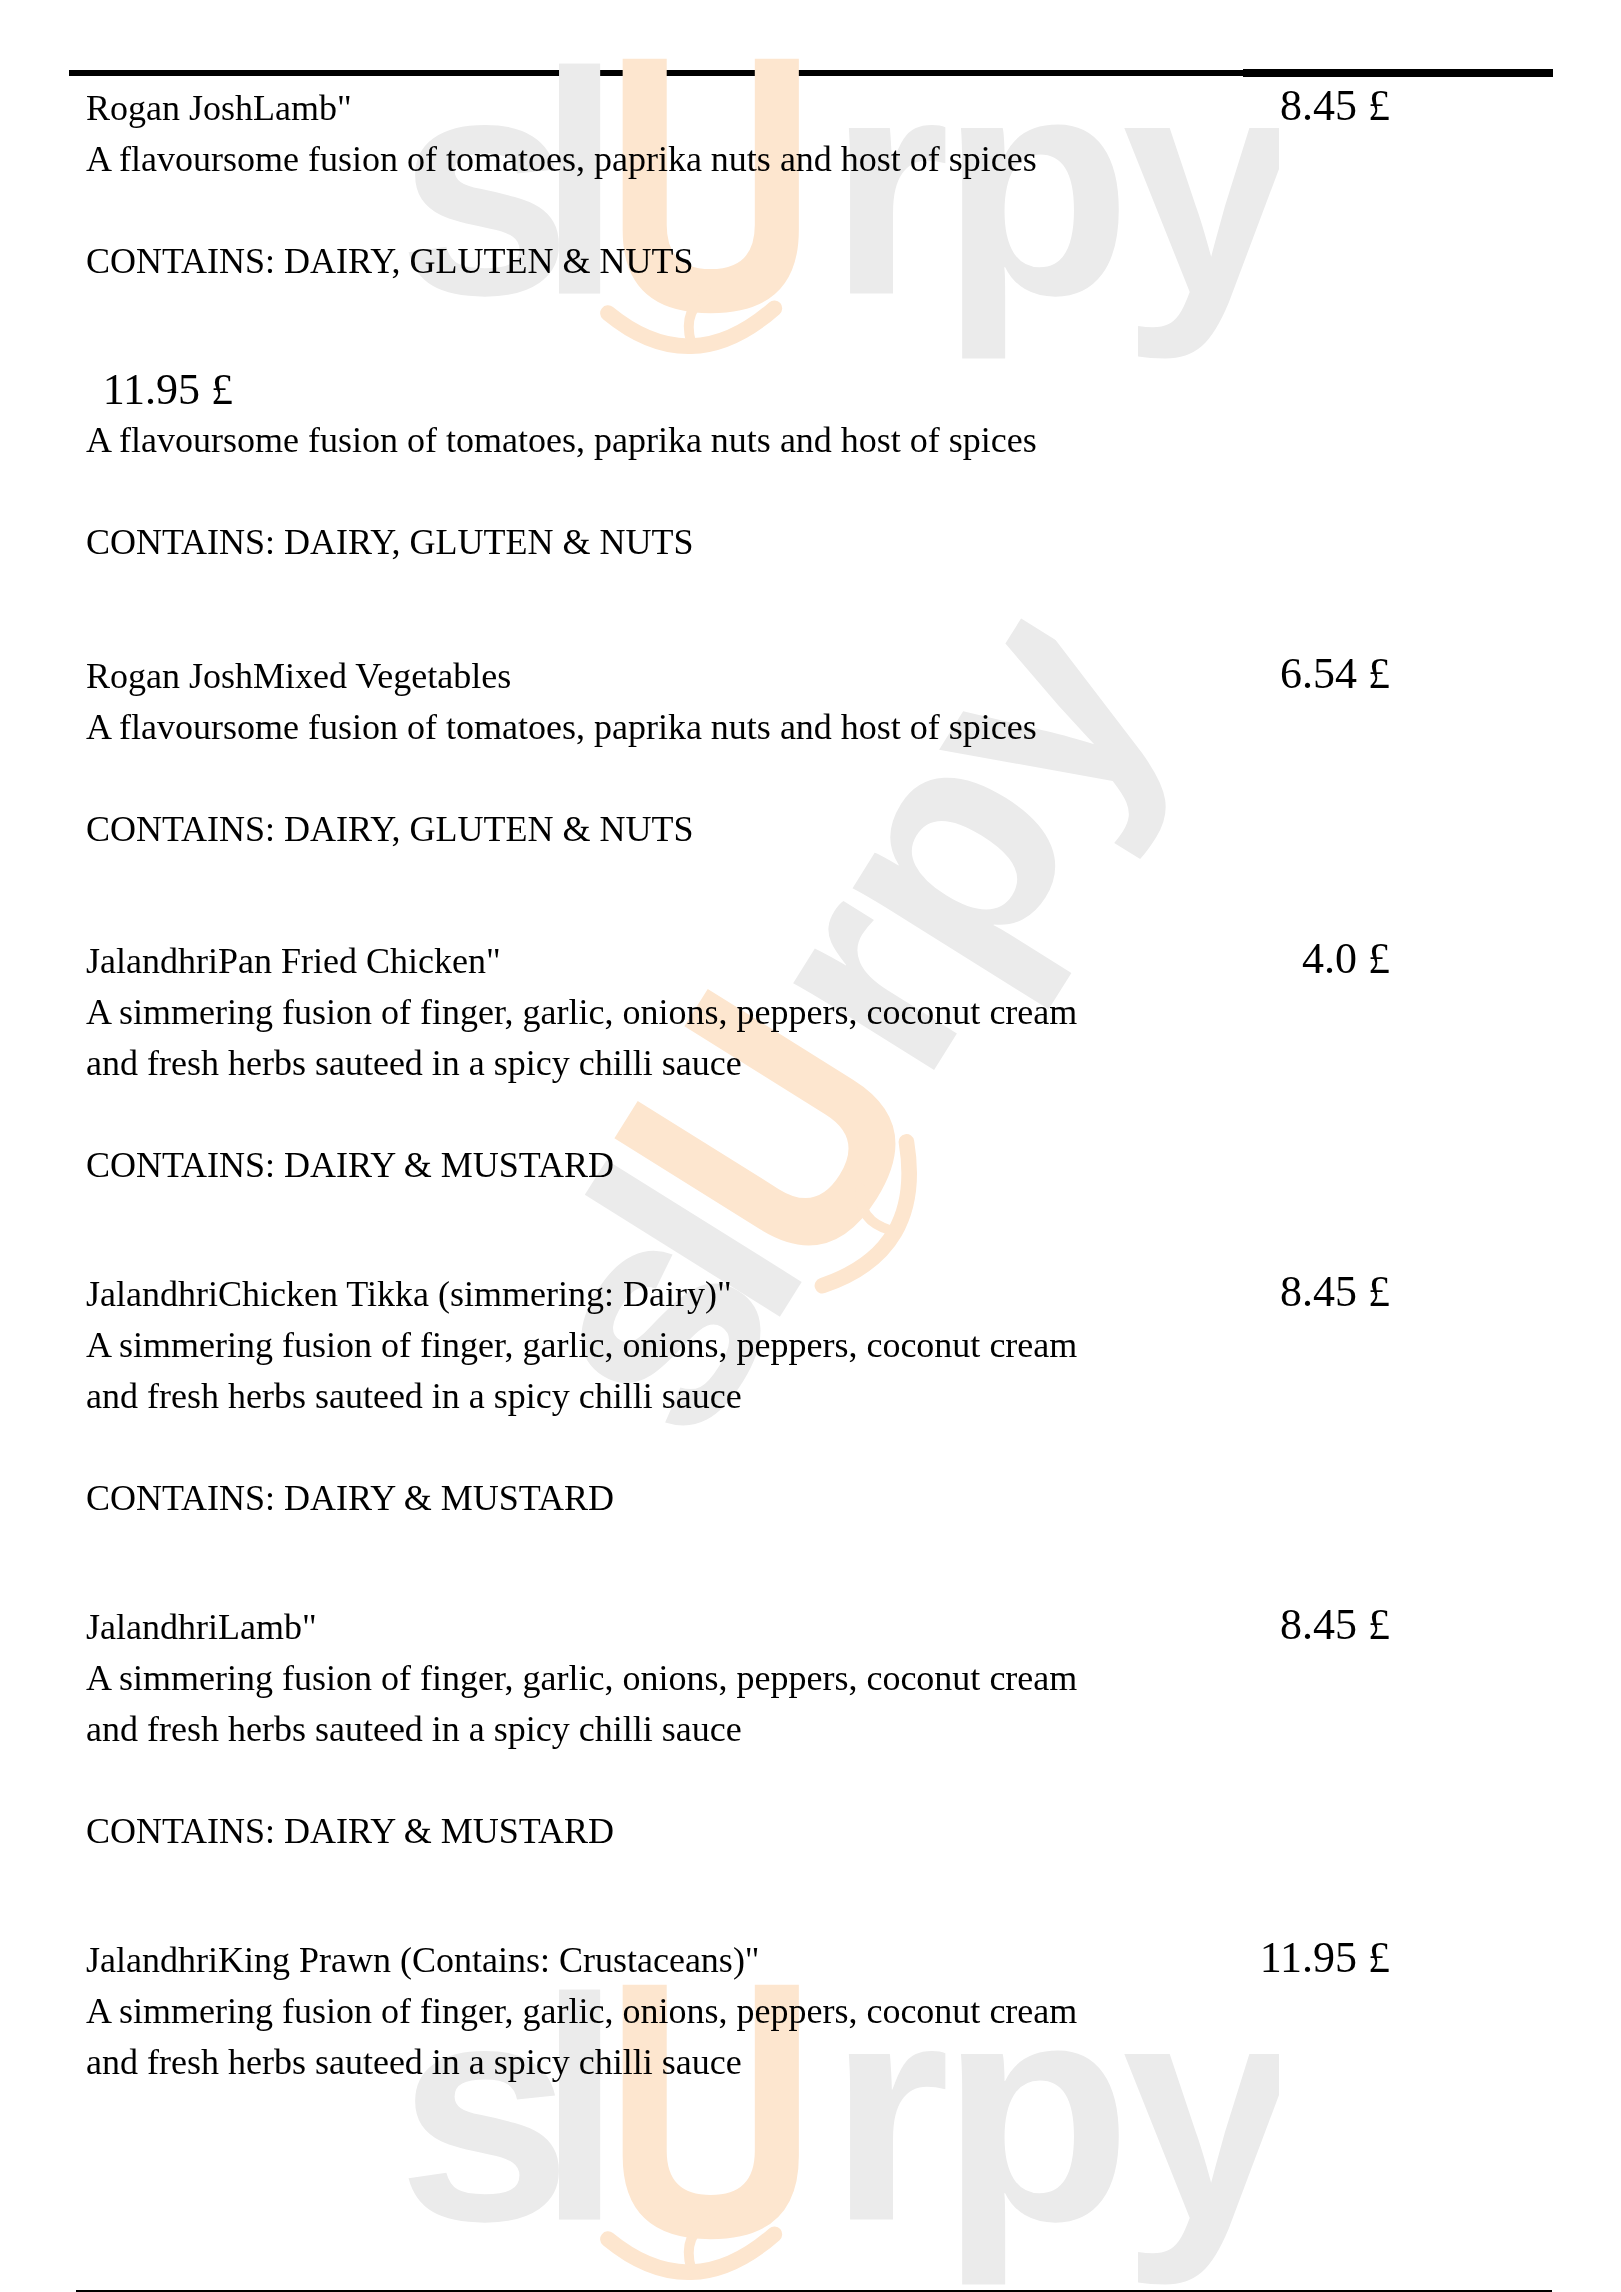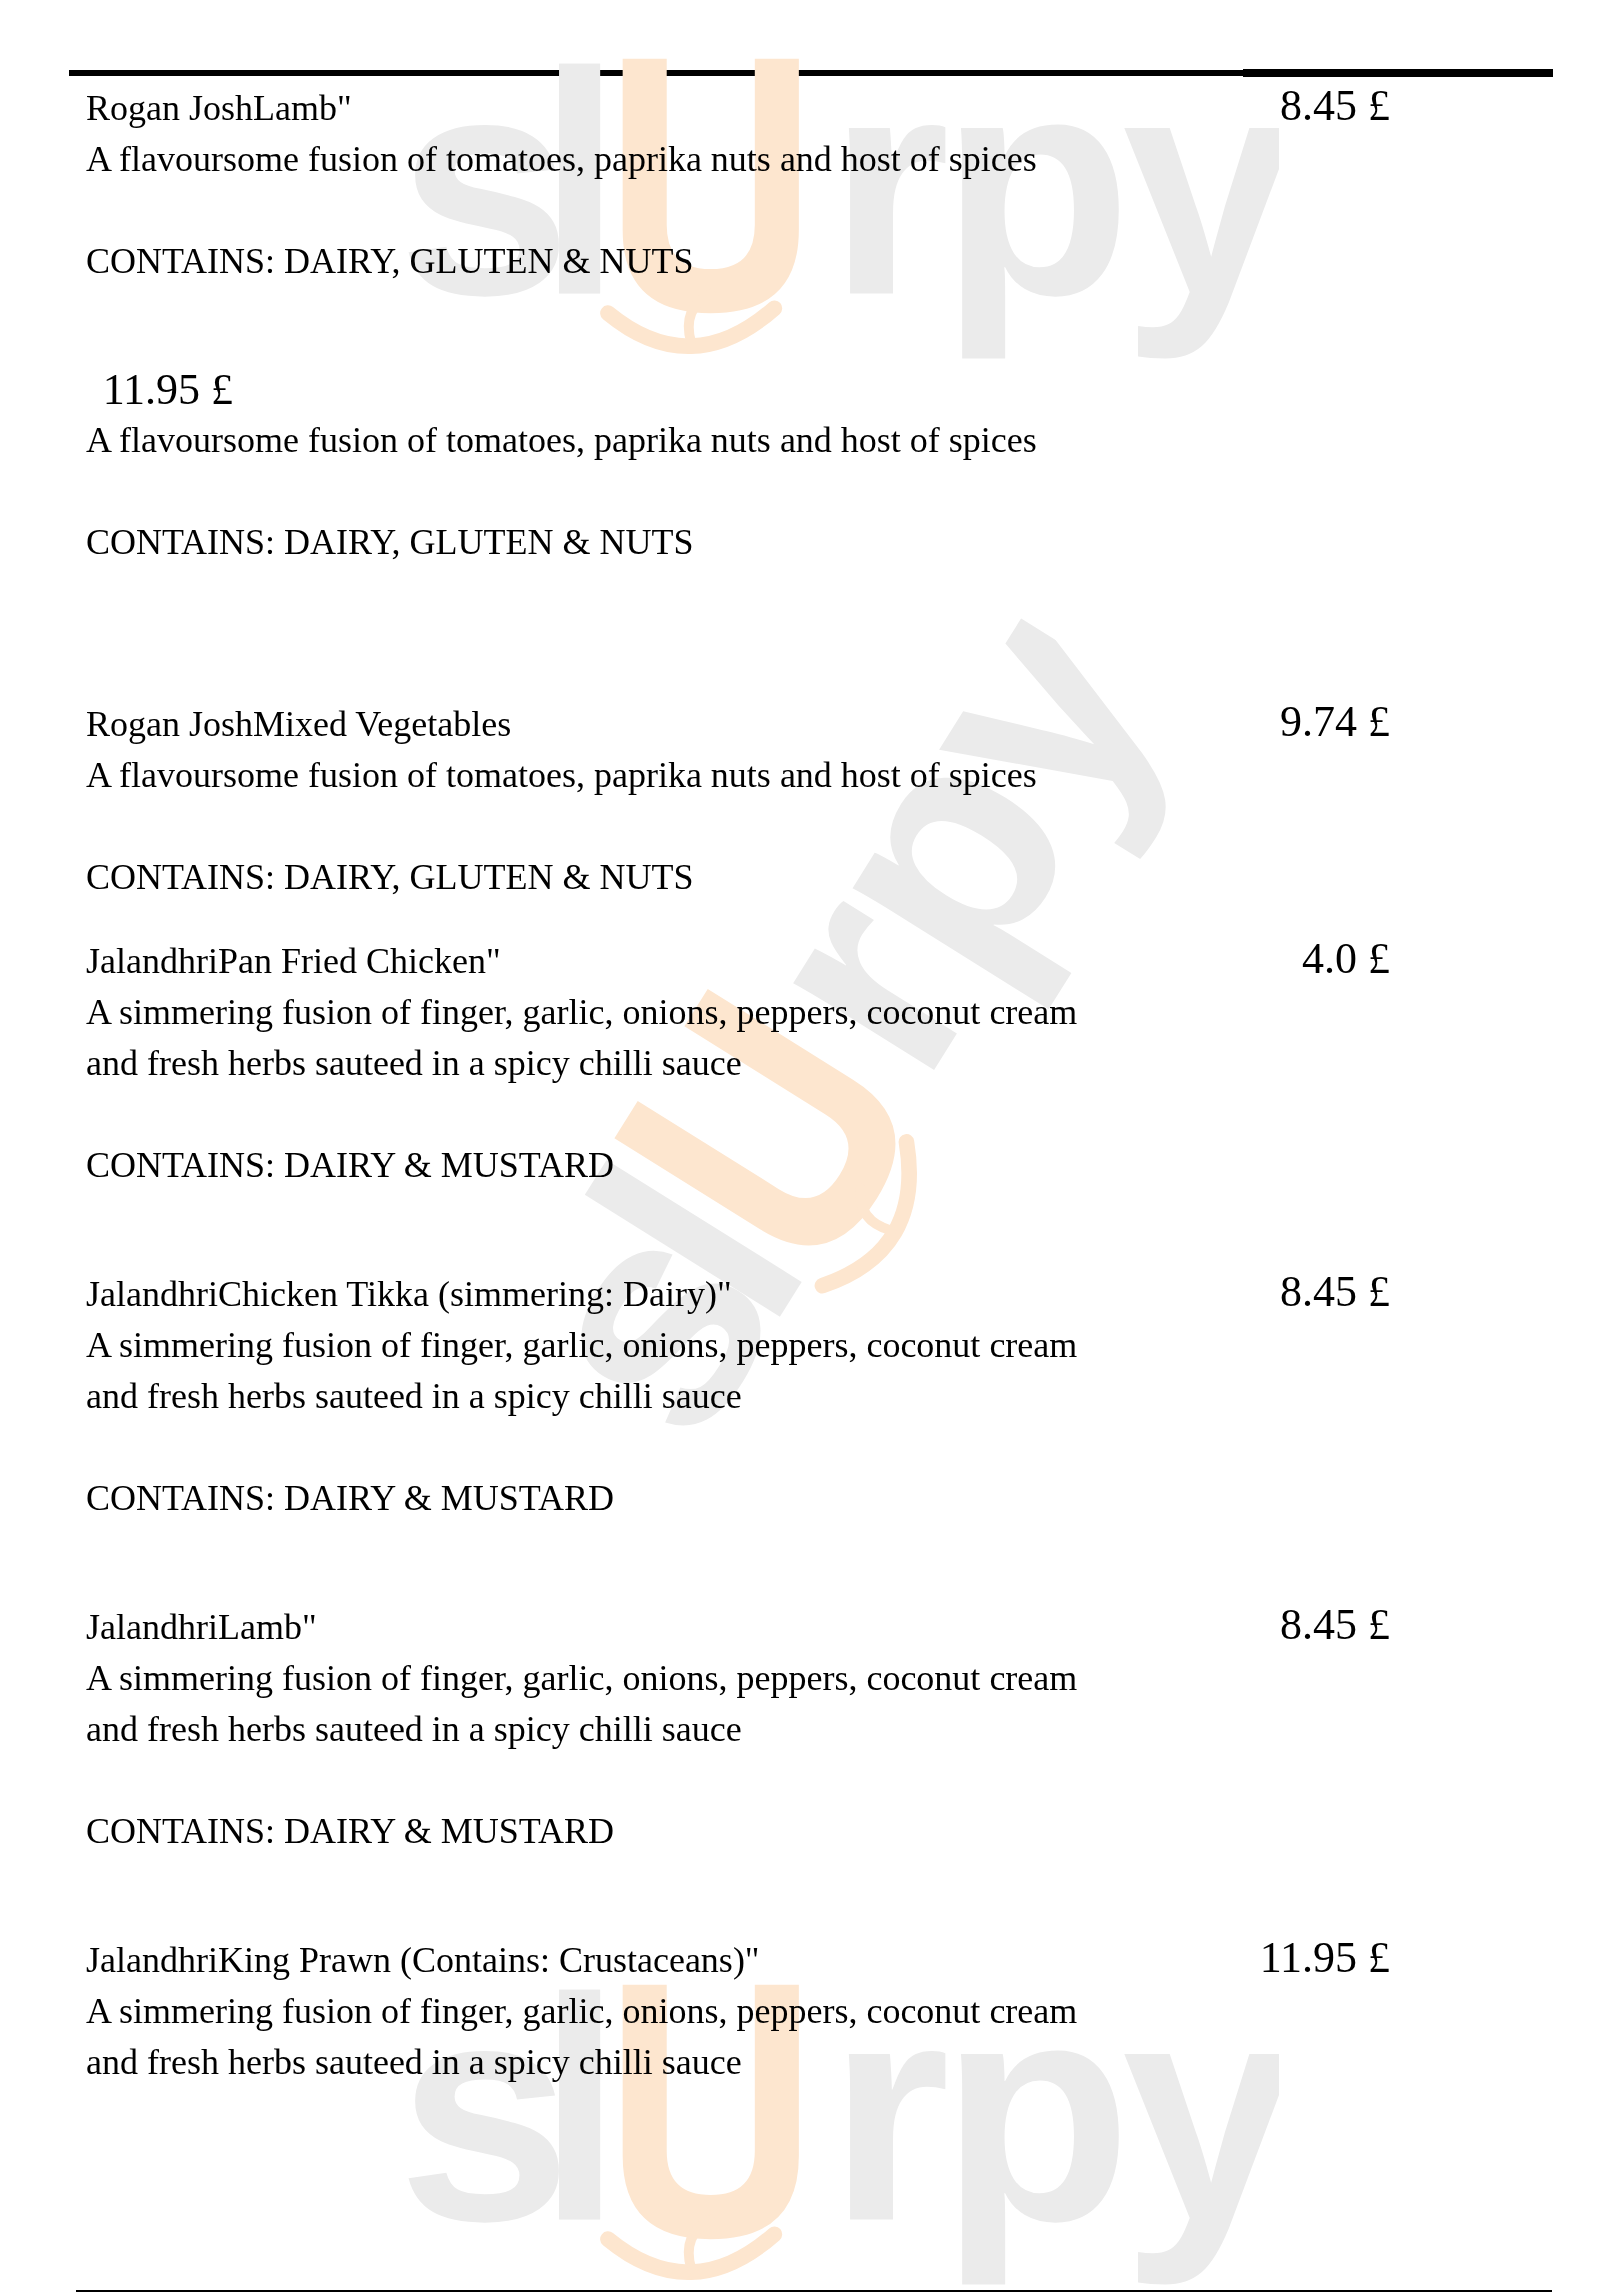--- a/index.html
+++ b/index.html
@@ -132,24 +132,24 @@
   </div>
 
   <div class="item" style="position:absolute; top:284px; left:0; width:1304px;">
     <div class="item-head">
       <span class="price">11.95 £</span>
     </div>
     <div class="line desc">A flavoursome fusion of tomatoes, paprika nuts and host of spices</div>
     <div class="line allergens">CONTAINS: DAIRY, GLUTEN &amp; NUTS</div>
   </div>
 
-  <div class="item" style="position:absolute; top:568px; left:0; width:1304px;margin-top:48px;">
+  <div class="item" style="position:absolute; top:568px; left:0; width:1304px;">
     <div class="item-head">
       <span class="line">Rogan JoshMixed Vegetables</span>
-      <span class="price">9.74 £</span>
+      <span class="price">6.54 £</span>
     </div>
     <div class="line desc">A flavoursome fusion of tomatoes, paprika nuts and host of spices</div>
     <div class="line allergens">CONTAINS: DAIRY, GLUTEN &amp; NUTS</div>
   </div>
 
   <div class="item" style="position:absolute; top:853px; left:0; width:1304px;">
     <div class="item-head">
       <span class="line">JalandhriPan Fried Chicken"</span>
       <span class="price">4.0 £</span>
     </div>

